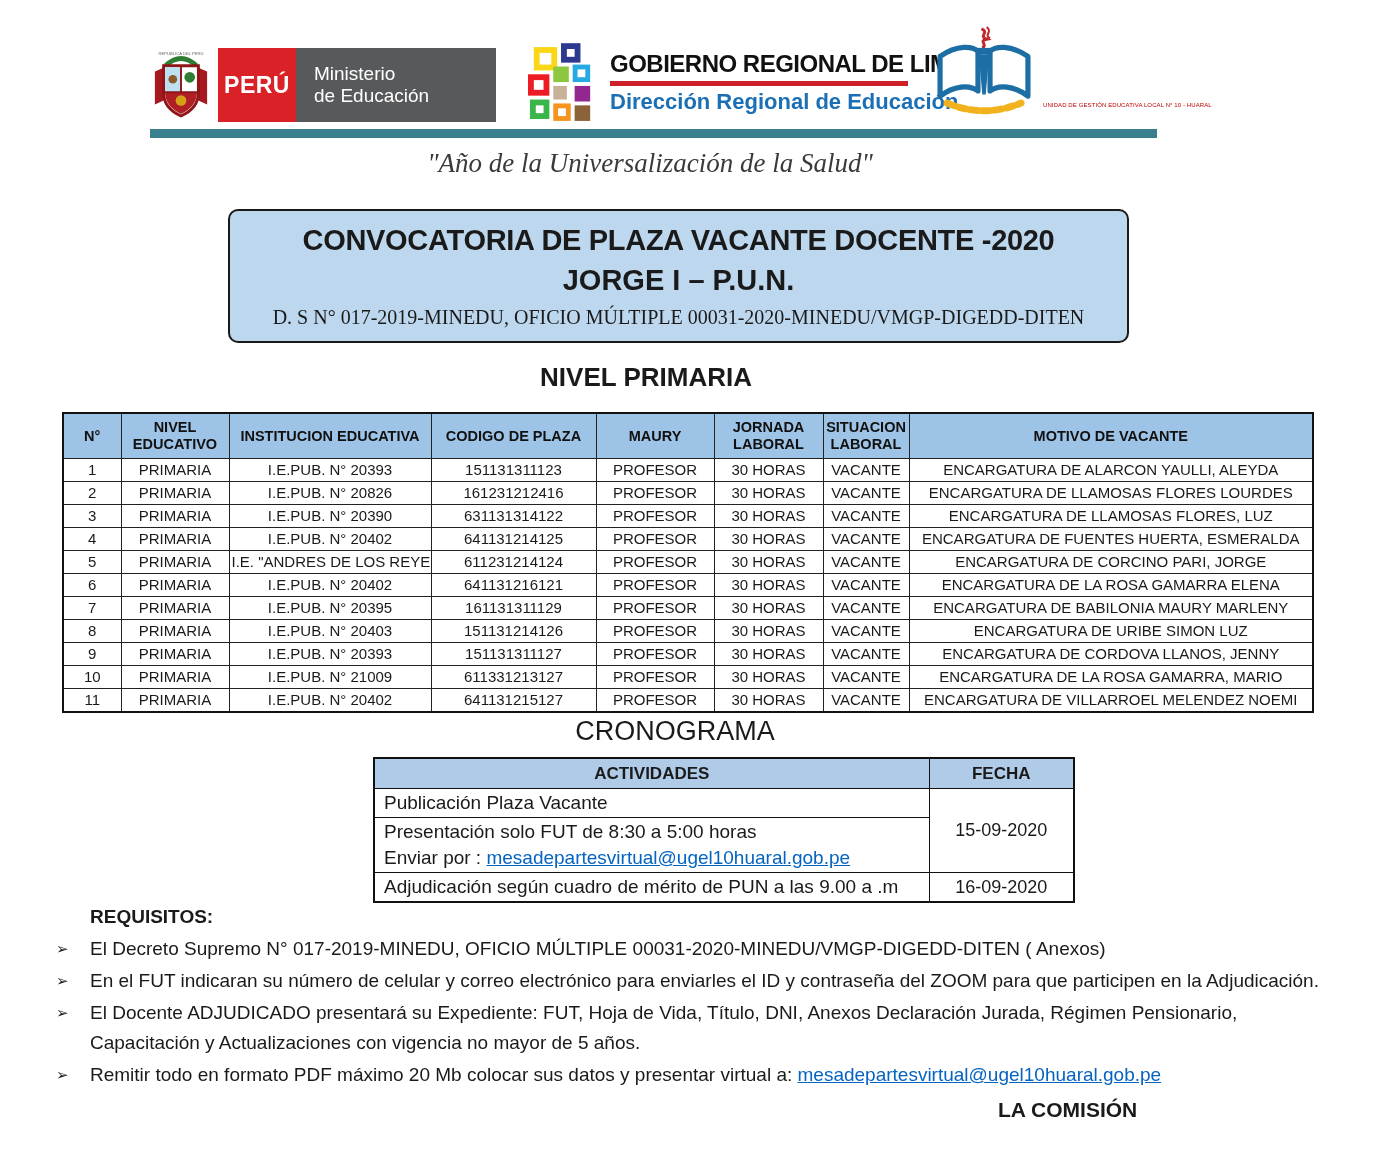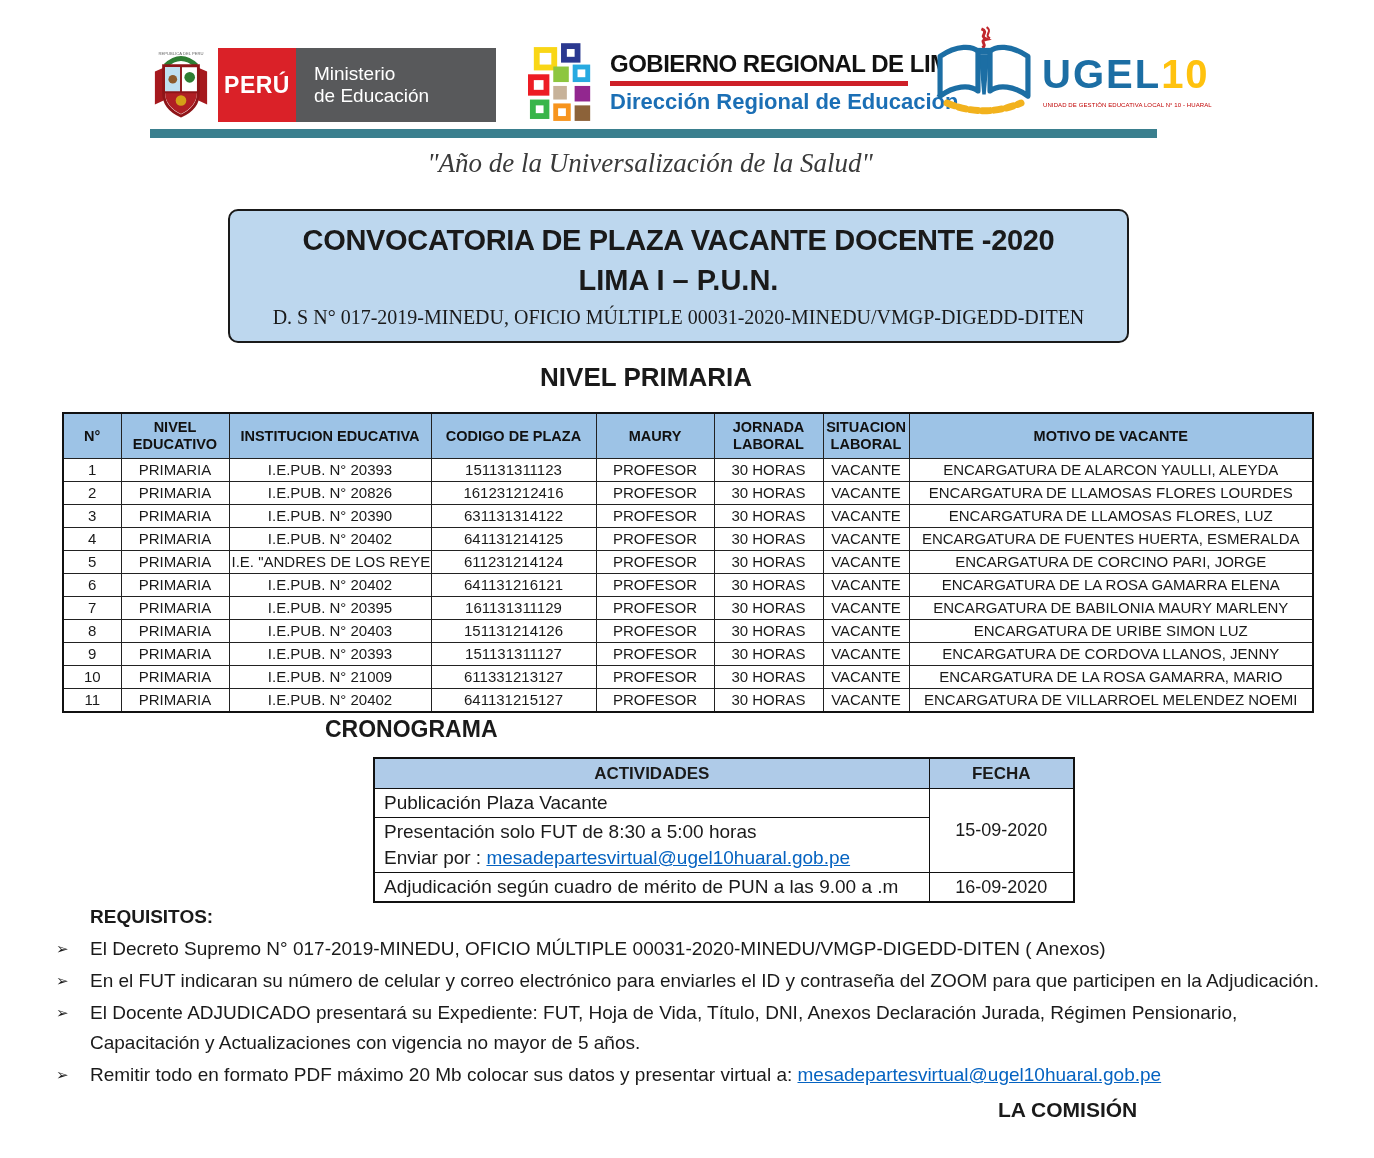--- a/index.html
+++ b/index.html
@@ -39,21 +39,21 @@
   .title-box {
     position:absolute; left:228px; top:209px; width:901px; height:134px; box-sizing:border-box;
     background:#BDD7EE; border:2.5px solid #1a1a1a; border-radius:10px;
     text-align:center; padding-top:13px;
   }
   .title-l1 { font-size:29px; font-weight:bold; letter-spacing:-0.3px; }
   .title-l2 { font-size:29px; font-weight:bold; margin-top:7px; }
   .title-l3 { font-family:"Liberation Serif", serif; font-size:20px; margin-top:9px; }
   
   .nivel-title { position:absolute; left:12px; top:362px; width:1268px; text-align:center; font-size:26px; font-weight:bold; }
-  .crono-title { position:absolute; left:325px; top:716px; width:700px; text-align:left; font-size:23px; font-weight:bold; }
+  .crono-title { position:absolute; left:325px; top:716px; width:700px; text-align:center; font-size:27px; font-weight:normal; }
   
   .vac-wrap { position:absolute; left:62px; top:412px; }
   table.vac { border-collapse:collapse; table-layout:fixed; width:1250px; border:2.5px solid #111; }
   .vac th {
     background:#9DC3E6; border:1px solid #222; font-size:14.5px; font-weight:bold;
     height:44px; line-height:1.15; padding:0 2px; color:#111;
   }
   .vac td {
     border:1px solid #222; height:22px; text-align:center; font-size:15px;
     padding:0 2px; line-height:1.05; white-space:nowrap; overflow:hidden;
@@ -130,31 +130,28 @@
 
   <svg class="ugel-book" width="112" height="104" viewBox="0 0 130 108">
     <path d="M62 4 C72 8 58 12 68 16 C58 18 70 22 63 26" stroke="#C1272D" stroke-width="3.5" fill="none"></path>
     <path d="M68 2 C76 7 64 11 72 15" stroke="#C1272D" stroke-width="2.5" fill="none"></path>
     <rect x="56" y="26" width="18" height="8" fill="#1C6EA4"></rect>
     <polygon points="59,34 71,34 67,80 63,80" fill="#1C6EA4"></polygon>
     <path d="M14 36 C34 22 52 24 58 30 L58 76 C48 68 30 70 14 82 Z" fill="#ffffff" stroke="#1C6EA4" stroke-width="6" stroke-linejoin="round"></path>
     <path d="M116 36 C96 22 78 24 72 30 L72 76 C82 68 100 70 116 82 Z" fill="#ffffff" stroke="#1C6EA4" stroke-width="6" stroke-linejoin="round"></path>
     <path d="M22 90 Q65 108 108 90" stroke="#F2B21D" stroke-width="8" stroke-dasharray="9 5" fill="none" stroke-linecap="round"></path>
   </svg>
-  <div class="ugel-name">
-    <span class="u">UGEL</span><span class="n">10</span>
-  </div>
   <div class="ugel-sub">UNIDAD DE GESTIÓN EDUCATIVA LOCAL N° 10 - HUARAL</div>
 
   <div class="teal-line"></div>
   <div class="motto">"Año de la Universalización de la Salud"</div>
 
   <div class="title-box">
     <div class="title-l1">CONVOCATORIA DE PLAZA VACANTE DOCENTE -2020</div>
-    <div class="title-l2">LIMA I – P.U.N.</div>
+    <div class="title-l2">JORGE I – P.U.N.</div>
     <div class="title-l3">D. S N° 017-2019-MINEDU, OFICIO MÚLTIPLE 00031-2020-MINEDU/VMGP-DIGEDD-DITEN</div>
   </div>
 
   <div class="nivel-title">NIVEL PRIMARIA</div>
 
   <div class="vac-wrap">
     <table class="vac">
       <colgroup>
         <col style="width:58px">
           <col style="width:108px">

